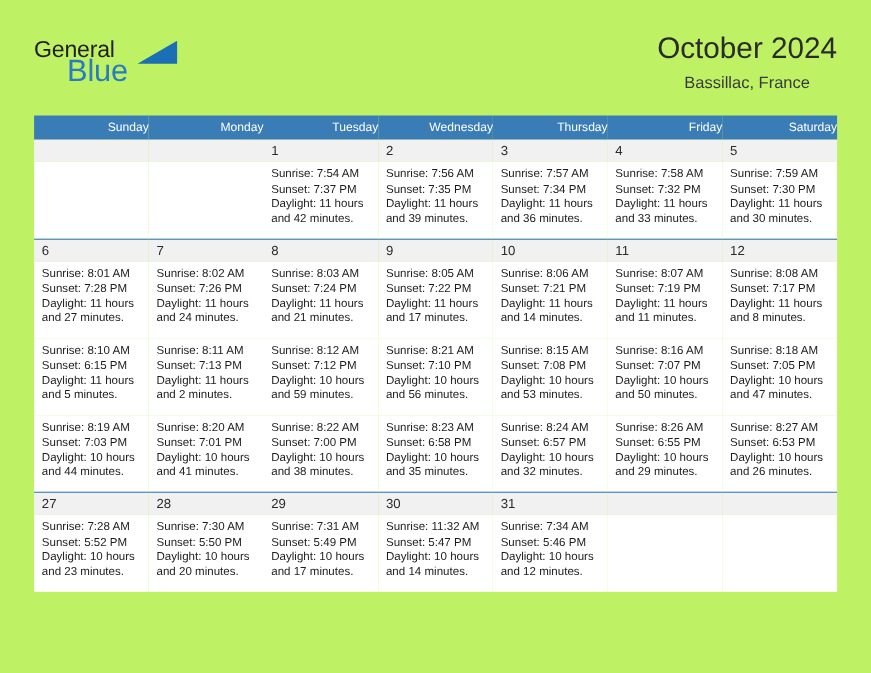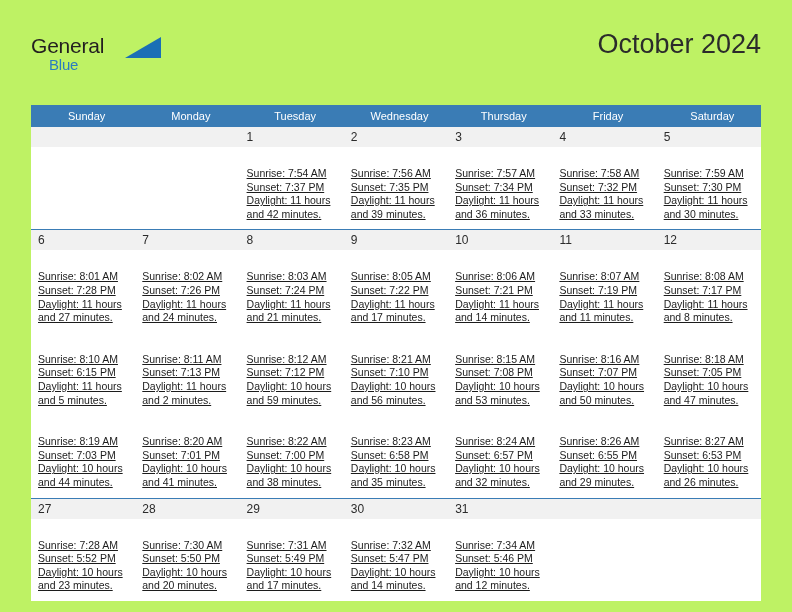--- a/index.html
+++ b/index.html
@@ -31,22 +31,22 @@
   .logo-general {
     position: absolute;
     left: 0; top: 0;
     font-size: 21px;
     color: #231f20;
     letter-spacing: -0.2px;
     line-height: 24px;
   }
   .logo-blue {
     position: absolute;
-    left: 18px; top: 19px;
-    font-size: 15px;
+    left: 30px; top: 19px;
+    font-size: 28px;
     color: #2a7cc0;
     letter-spacing: -0.2px;
     line-height: 24px;
   }
   .logo-triangle {
     position: absolute;
     left: 94px; top: 3px;
     width: 0; height: 0;
     border-style: solid;
     border-width: 0 0 21px 36px;
@@ -83,21 +83,21 @@
     border-collapse: collapse;
     table-layout: fixed;
   }
   .calendar col { width: 104.285px; }
 
   .calendar thead th {
     background: #3a7cb5;
     color: #ffffff;
     font-size: 11px;
     font-weight: normal;
-    text-align: center;
+    text-align: right;
     padding: 5px 0 5px 7px;
     height: 21px;
     vertical-align: middle;
     border: none;
   }
 
   .daynum-row td {
     background: #f1f1f1;
     border-top: 1px solid #3a7cb5;
     font-size: 12px;
@@ -109,45 +109,45 @@
   }
   .daynum-row td.empty {
     background: #f1f1f1;
   }
   .week1 .daynum-row td { border-top: none; }
 
   .info-row td {
     background: #ffffff;
     font-size: 10.5px;
     color: #1c1c1c;
-    padding: 20px 6px 8px 7px;
+    padding: 5px 6px 8px 7px;
     vertical-align: top;
     line-height: 13.6px;
     height: 70px;
-    text-decoration: underline;
   }
   .info-row td.empty { background: #ffffff; }
 
   .info-line { display: block; white-space: nowrap; }
 </style>
 </head>
 <body>
 
 <div class="page">
 
   <div class="header">
 
     <div class="logo">
       <span class="logo-general">General</span>
       <span class="logo-triangle"></span>
       <span class="logo-blue">Blue</span>
     </div>
 
     <div class="title-block">
       <h1 class="cal-title">October 2024</h1>
+      <div class="cal-subtitle">Bassillac, France</div>
     </div>
 
   </div>
 
   <table class="calendar">
     <colgroup>
       <col>
         <col>
         <col>
         <col>
@@ -386,21 +386,21 @@
           <span class="info-line">Daylight: 10 hours</span>
           <span class="info-line">and 20 minutes.</span>
         </td>
         <td>
           <span class="info-line">Sunrise: 7:31 AM</span>
           <span class="info-line">Sunset: 5:49 PM</span>
           <span class="info-line">Daylight: 10 hours</span>
           <span class="info-line">and 17 minutes.</span>
         </td>
         <td>
-          <span class="info-line">Sunrise: 7:32 AM</span>
+          <span class="info-line">Sunrise: 11:32 AM</span>
           <span class="info-line">Sunset: 5:47 PM</span>
           <span class="info-line">Daylight: 10 hours</span>
           <span class="info-line">and 14 minutes.</span>
         </td>
         <td>
           <span class="info-line">Sunrise: 7:34 AM</span>
           <span class="info-line">Sunset: 5:46 PM</span>
           <span class="info-line">Daylight: 10 hours</span>
           <span class="info-line">and 12 minutes.</span>
         </td>

